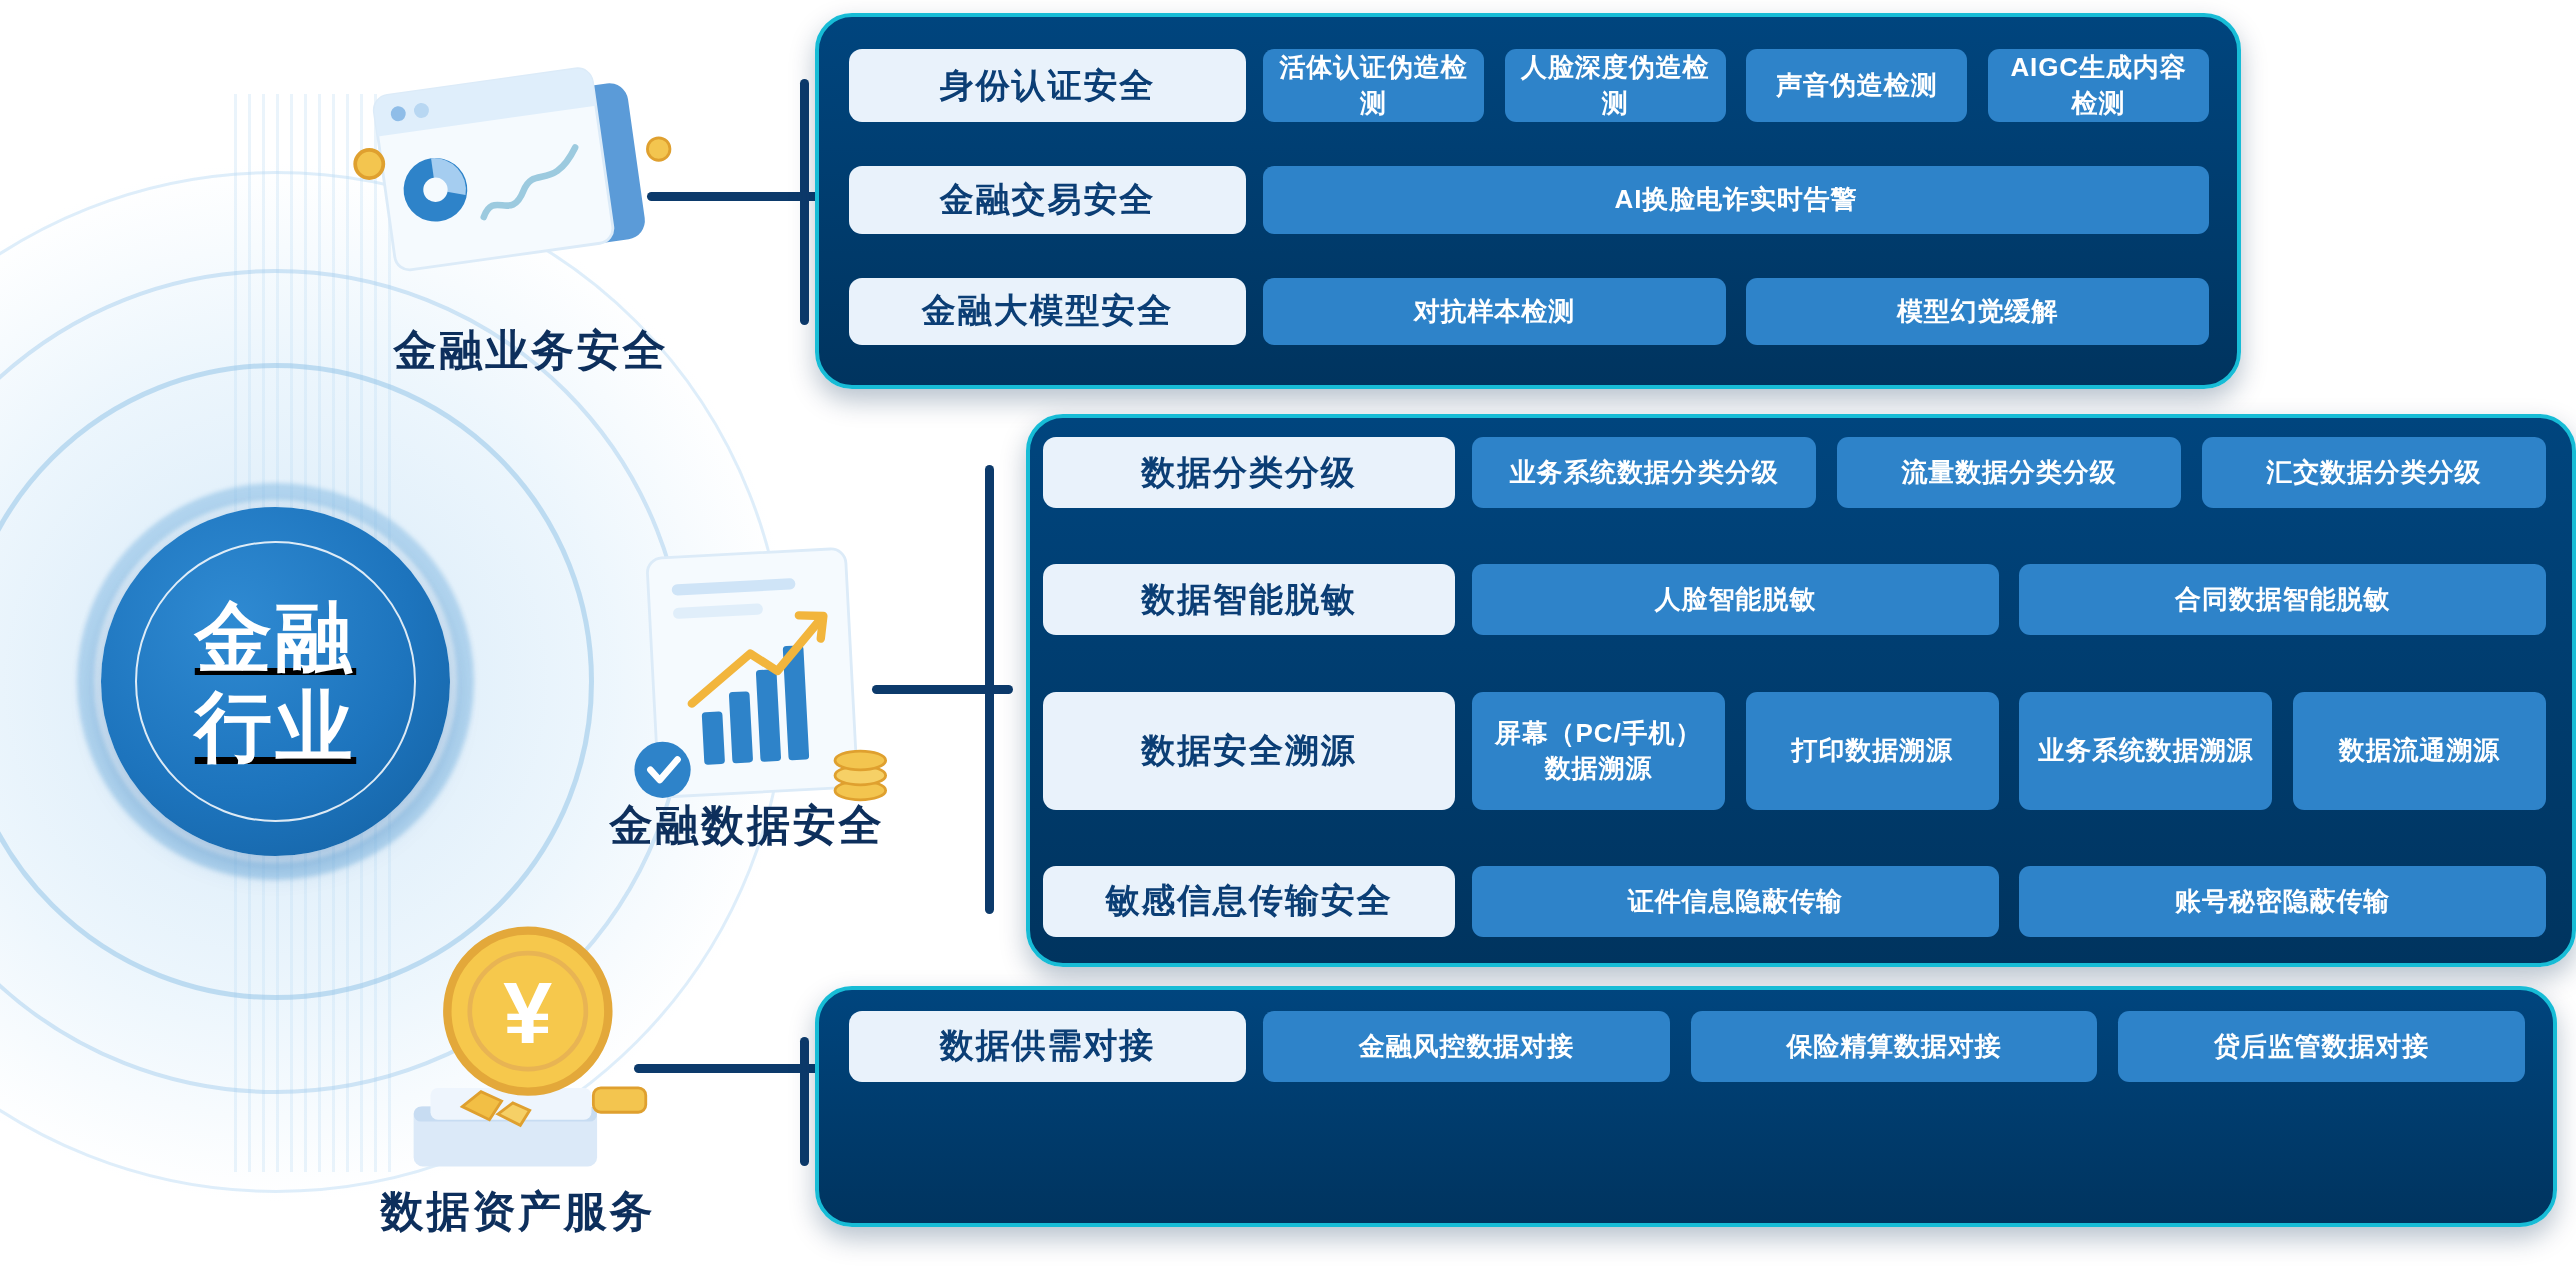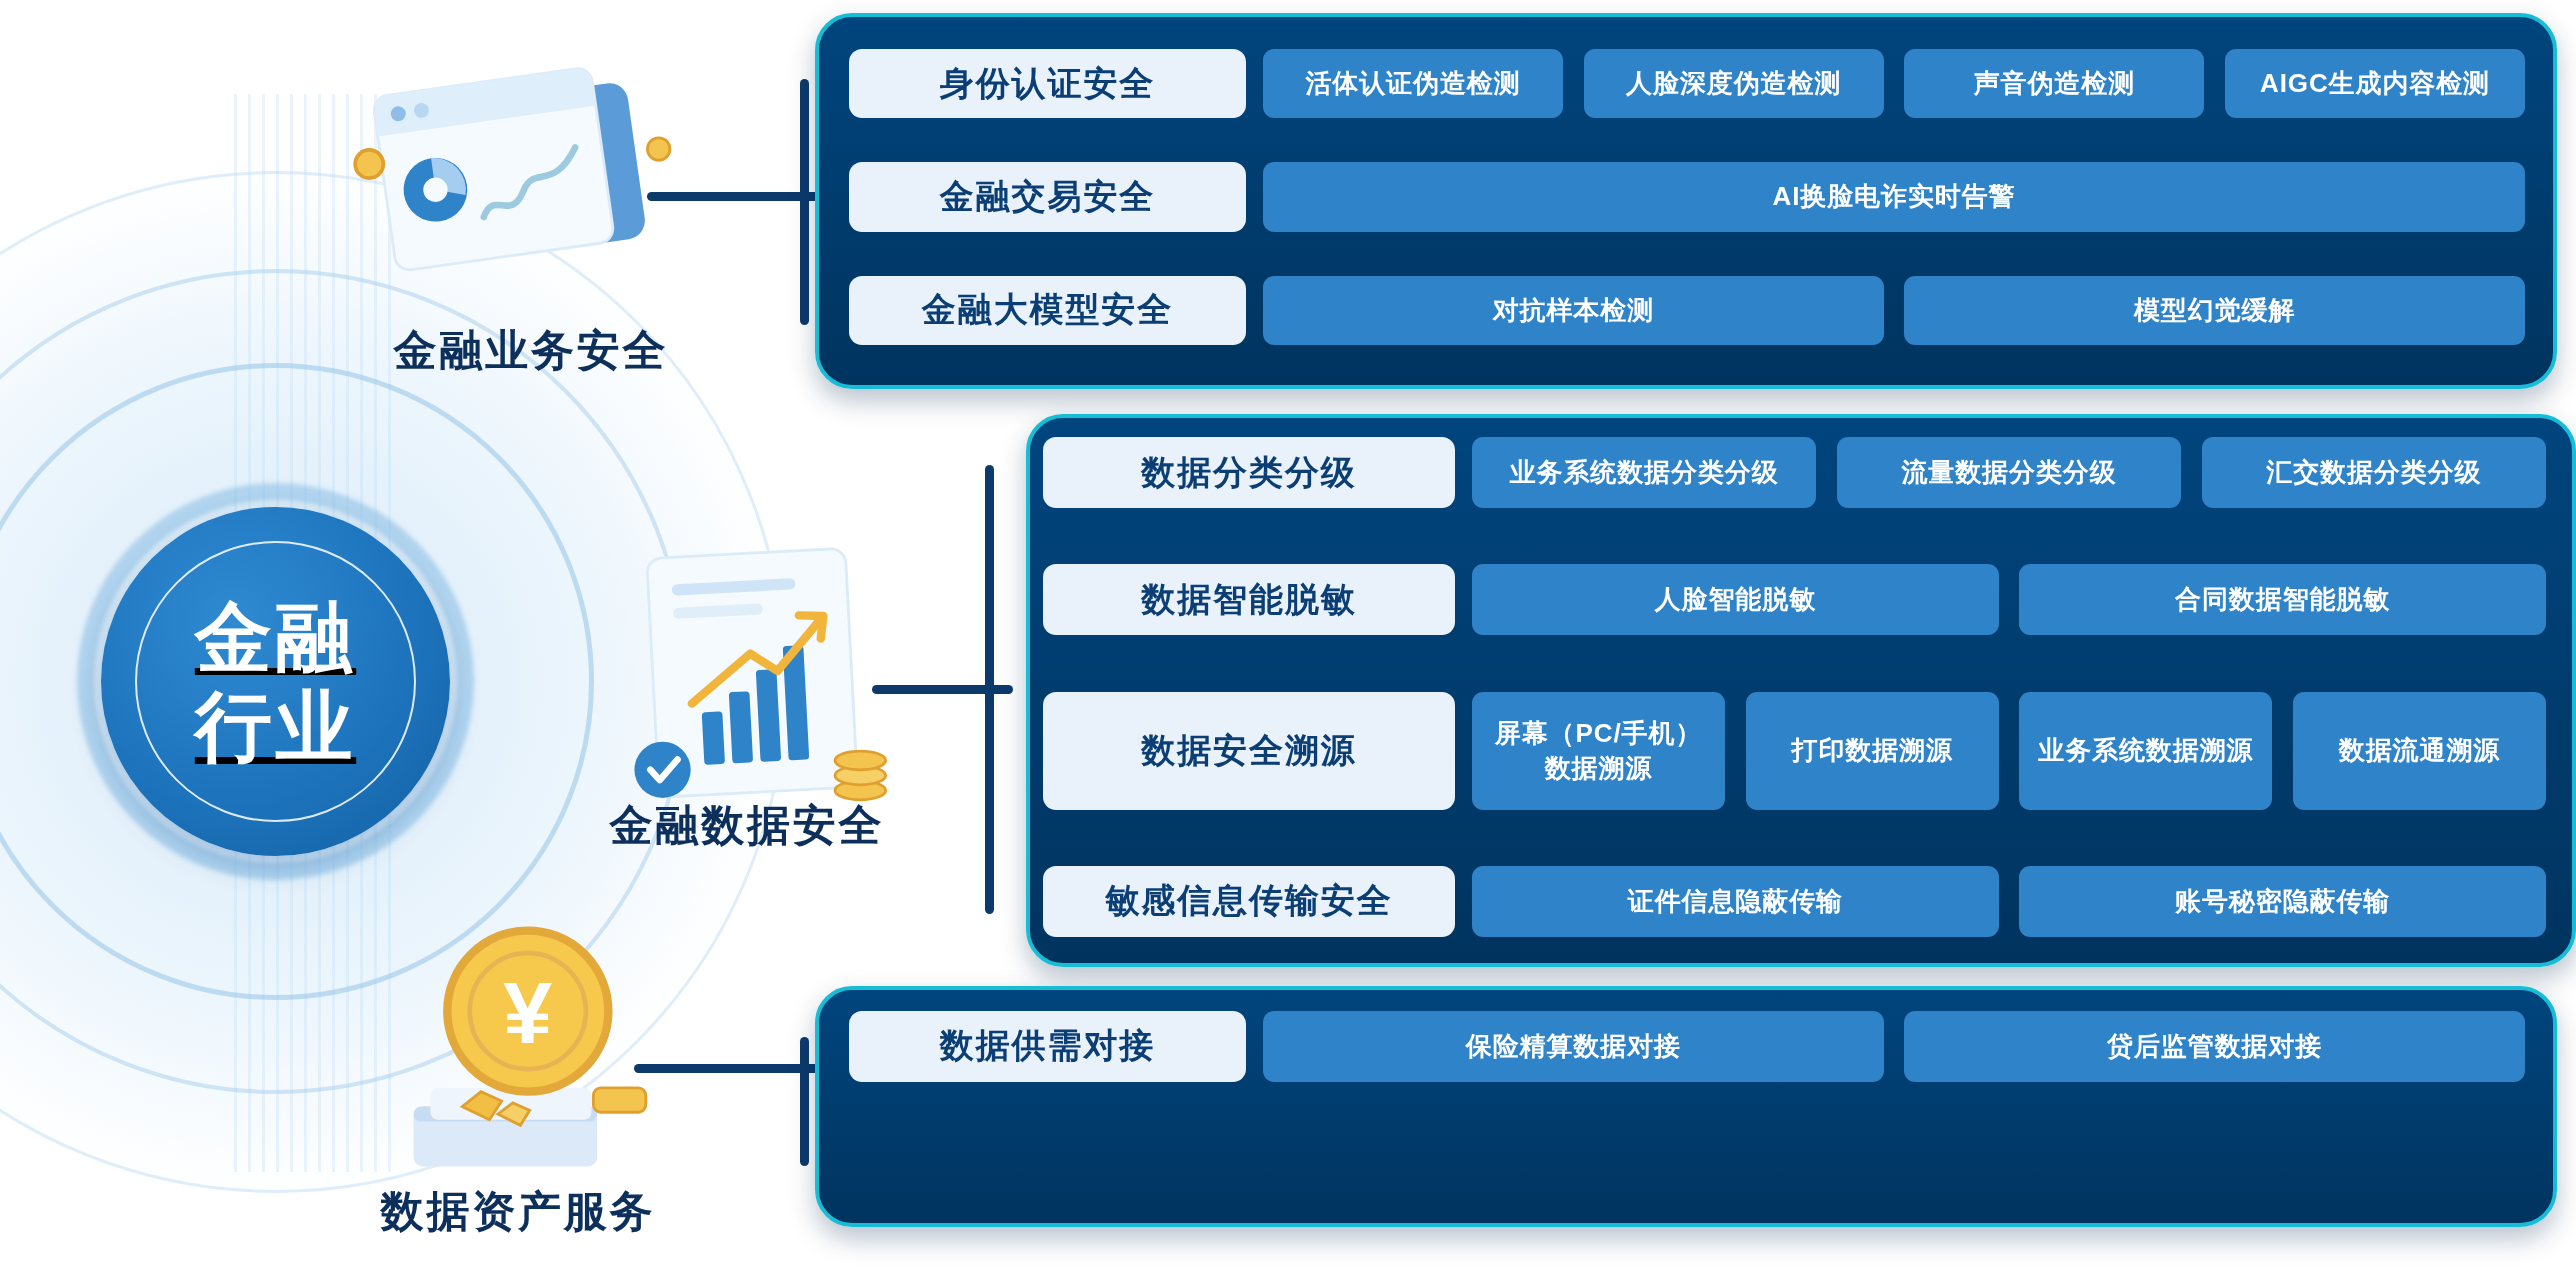--- a/index.html
+++ b/index.html
@@ -33,21 +33,21 @@
 
   
   .cat { width:394px; text-align:center; font-size:43px; font-weight:bold;
     color:#0d2f5c; letter-spacing:2.8px; z-index:3; }
 
   
   .panel { background:linear-gradient(180deg,#00457e 0%,#00345f 100%);
     border:4.7px solid #17bcd6; border-radius:37px;
     display:flex; flex-direction:column; justify-content:space-between;
     box-shadow:0 11.2px 26px rgba(3,40,80,.28); z-index:5; }
-  .p1 { left:815px;  top:13px;   width:1742px; height:376px; padding:32px 28px 40px 30px;gap:44px; }
+  .p1 { left:815px;  top:13px;   width:1426px; height:376px; padding:32px 28px 40px 30px;gap:44px; }
   .p2 { left:1006px; top:414px;  width:1550px; height:553px; padding:19px 26px 26px 13px;margin-left:20px; }
   .p3 { left:815px;  top:986px; width:1742px; height:241px; padding:20.6px 28px 28px 30px; }
   .prow { display:flex; align-items:stretch; gap:17px; }
   .p1 .prow { height:73px; }
   .p2 .prow { height:71px; }
   .p2 .prow.tall { height:118px; }
   .p3 .prow { height:71px; }
   .row-label { background:#e9f2fb; border-radius:13px; display:flex; align-items:center; justify-content:center;
     color:#0b3e75; font-weight:bold; font-size:34px; letter-spacing:1.9px; flex:0 0 auto; }
   .p1 .row-label, .p3 .row-label { width:397px; }
@@ -190,18 +190,19 @@
       <div class="chip">证件信息隐蔽传输</div>
       <div class="chip">账号秘密隐蔽传输</div>
     </div>
   </div>
 </div>
 
 <div class="abs panel p3">
   <div class="prow">
     <div class="row-label">数据供需对接</div>
     <div class="chips">
+      <div class="chip">金融风控数据对接</div>
       <div class="chip">保险精算数据对接</div>
       <div class="chip">贷后监管数据对接</div>
     </div>
   </div>
 </div>
 
 
 </body></html>

